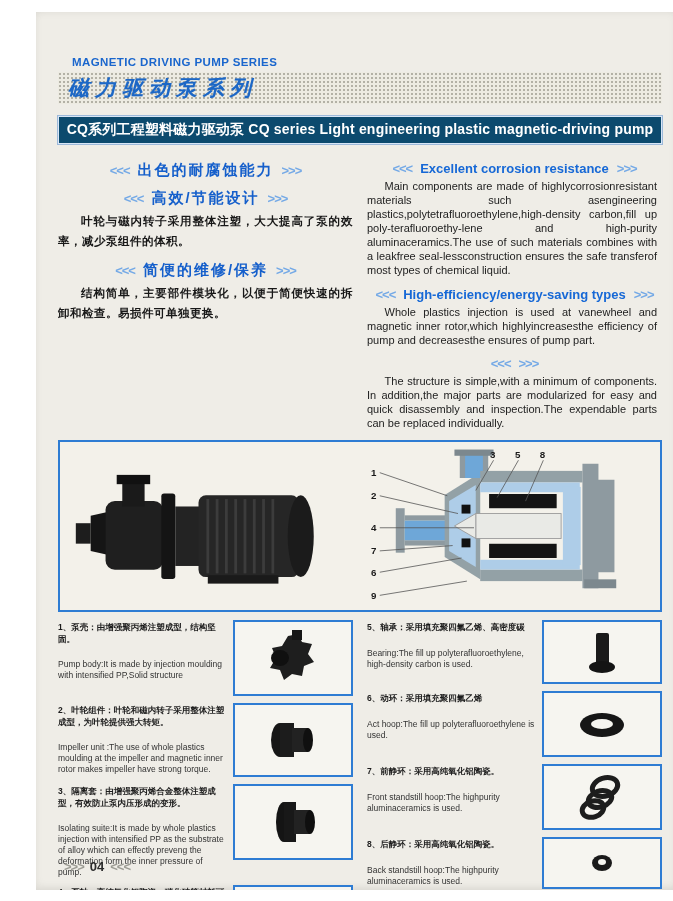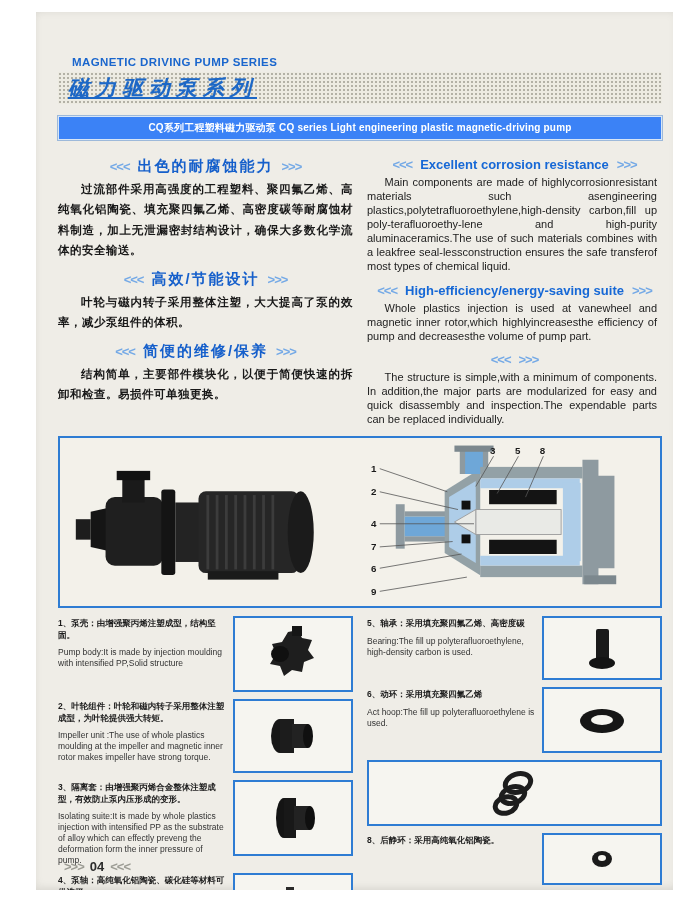--- a/index.html
+++ b/index.html
@@ -6,23 +6,23 @@
   body{width:673px;height:901px;background:#ffffff;font-family:"Liberation Sans","DejaVu Sans",sans-serif;position:relative;}
   .page{position:absolute;left:36px;top:12px;width:644px;height:878px;background:#efede7;
         box-shadow:inset -4px 0 10px rgba(0,0,0,.06), inset 0 -3px 8px rgba(0,0,0,.05);overflow:hidden;}
   .content{padding:44px 18px 0 22px;}
 
   
   .hdr-en{color:#1a66cd;font-size:11.5px;font-weight:bold;letter-spacing:.4px;margin:0 0 4px 14px;}
   .dot-band{height:32px;background-color:#edebe2;background-image:radial-gradient(circle,#b3b1a6 .8px,transparent 1px);
             background-size:4px 4px;display:flex;align-items:center;}
   .hdr-cn{color:#1c67c6;font-size:21px;font-weight:bold;font-style:italic;letter-spacing:6px;margin-left:10px;
-          text-shadow:0 0 1px rgba(28,103,198,.4);text-decoration:underline;}
-  .banner{margin-top:12px;background:#3b82f6;border:1px solid #d8e6f6;outline:1px solid #9db9da;
-          color:#ffffff;font-size:10px;font-weight:bold;text-align:center;padding:4px 0;letter-spacing:.2px;}
+          text-shadow:0 0 1px rgba(28,103,198,.4);}
+  .banner{margin-top:12px;background:#0c4a6e;border:1px solid #d8e6f6;outline:1px solid #9db9da;
+          color:#ffffff;font-size:14px;font-weight:bold;text-align:center;padding:4px 0;letter-spacing:.2px;}
 
   
   .features{display:flex;gap:14px;margin-top:8px;}
   .fcol{flex:1;min-width:0;}
   .fhead{display:flex;justify-content:center;align-items:center;gap:8px;margin:9px 0 3px 0;white-space:nowrap;}
   .chev{color:#74a9e6;font-weight:bold;font-size:13px;letter-spacing:-1px;}
   .fhead-cn .ft{color:#155fcb;font-size:15px;font-weight:bold;letter-spacing:2px;}
   .fhead-en .ft{color:#1668d6;font-size:13px;font-weight:bold;}
   .fbody-cn{font-size:11.5px;font-weight:600;color:#181818;line-height:1.78;text-indent:2em;margin:0;letter-spacing:.5px;text-align:justify;}
   .fbody-en{font-size:11px;color:#222;line-height:1.28;text-indent:1.6em;margin:2px 5px 0 0;text-align:justify;}
@@ -31,21 +31,21 @@
   .mainbox{margin-top:10px;border:2px solid #2e7cd3;background:#f3f1ea;height:168px;display:flex;align-items:center;}
   .photo-wrap{width:46%;display:flex;justify-content:center;}
   .section-wrap{width:54%;display:flex;justify-content:center;}
 
   
   .parts{display:flex;gap:14px;margin-top:8px;}
   .pcol{flex:1;min-width:0;display:flex;flex-direction:column;}
   .part{display:flex;gap:7px;margin-bottom:7px;align-items:flex-start;}
   .ptext{width:168px;flex:none;padding-top:2px;}
   .pcn{font-size:8.5px;font-weight:bold;color:#1c1c1c;line-height:1.35;margin:0;}
-  .pen{font-size:8.5px;color:#333;line-height:1.3;margin:6px 0 0 0;}
+  .pen{font-size:8.5px;color:#333;line-height:1.3;margin:14px 0 0 0;}
   .pimg{flex:1;border:2px solid #2e7cd3;background:#f6f5f0;display:flex;align-items:center;justify-content:center;}
   .h72{height:72px;} .h70{height:70px;} .h68{height:68px;}
   .h60{height:60px;} .h62{height:62px;} .h48{height:48px;}
 
   
   .footer{position:absolute;left:28px;bottom:16px;display:flex;align-items:center;gap:6px;}
   .fchev{color:#9c9c94;font-weight:bold;font-size:13px;letter-spacing:-1px;}
   .fnum{color:#2c2c2c;font-weight:bold;font-size:13px;}
 </style>
 </head>
@@ -60,21 +60,20 @@
     </div>
     <div class="banner">CQ系列工程塑料磁力驱动泵 CQ series Light engineering plastic magnetic-driving pump</div>
 
     <div class="features">
       <div class="fcol">
         <div class="fhead fhead-cn">
           <span class="chev">&lt;&lt;&lt;</span>
           <span class="ft">出色的耐腐蚀能力</span>
           <span class="chev">&gt;&gt;&gt;</span>
         </div>
-        <p class="fbody-cn">过流部件采用高强度的工程塑料、聚四氟乙烯、高纯氧化铝陶瓷、填充聚四氟乙烯、高密度碳等耐腐蚀材料制造，加上无泄漏密封结构设计，确保大多数化学流体的安全输送。</p>
         <div class="fhead fhead-cn">
           <span class="chev">&lt;&lt;&lt;</span>
           <span class="ft">高效/节能设计</span>
           <span class="chev">&gt;&gt;&gt;</span>
         </div>
         <p class="fbody-cn">叶轮与磁内转子采用整体注塑，大大提高了泵的效率，减少泵组件的体积。</p>
         <div class="fhead fhead-cn">
           <span class="chev">&lt;&lt;&lt;</span>
           <span class="ft">简便的维修/保养</span>
           <span class="chev">&gt;&gt;&gt;</span>
@@ -83,24 +82,24 @@
       </div>
       <div class="fcol">
         <div class="fhead fhead-en">
           <span class="chev">&lt;&lt;&lt;</span>
           <span class="ft">Excellent corrosion resistance</span>
           <span class="chev">&gt;&gt;&gt;</span>
         </div>
         <p class="fbody-en">Main components are made of highlycorrosionresistant materials such asengineering plastics,polytetrafluoroethylene,high-density carbon,fill up poly-terafluoroethy-lene and high-purity aluminaceramics.The use of such materials combines with a leakfree seal-lessconstruction ensures the safe transferof most types of chemical liquid.</p>
         <div class="fhead fhead-en">
           <span class="chev">&lt;&lt;&lt;</span>
-          <span class="ft">High-efficiency/energy-saving suite</span>
-          <span class="chev">&gt;&gt;&gt;</span>
-        </div>
-        <p class="fbody-en">Whole plastics injection is used at vanewheel and magnetic inner rotor,which highlyincreasesthe efficiency of pump and decreasesthe volume of pump part.</p>
+          <span class="ft">High-efficiency/energy-saving types</span>
+          <span class="chev">&gt;&gt;&gt;</span>
+        </div>
+        <p class="fbody-en">Whole plastics injection is used at vanewheel and magnetic inner rotor,which highlyincreasesthe efficiency of pump and decreasesthe ensures of pump part.</p>
         <div class="fhead fhead-en">
           <span class="chev">&lt;&lt;&lt;</span>
           <span class="chev">&gt;&gt;&gt;</span>
         </div>
         <p class="fbody-en">The structure is simple,with a minimum of components. In addition,the major parts are modularized for easy and quick disassembly and inspection.The expendable parts can be replaced individually.</p>
       </div>
     </div>
 
     <div class="mainbox">
       <div class="photo-wrap">
@@ -264,34 +263,39 @@
           </div>
           <div class="pimg h62">
             <svg width="70" height="52" viewBox="0 0 70 52">
               <ellipse cx="35" cy="27" rx="22" ry="12" fill="#161616"></ellipse>
               <ellipse cx="35" cy="26" rx="11" ry="5" fill="#f6f5f0"></ellipse>
             </svg>
           </div>
         </div>
 
         <div class="part">
+          <div class="ptext">
+            <p class="pcn">7、前静环：采用高纯氧化铝陶瓷。</p>
+            <p class="pen">Front standstill hoop:The highpurity aluminaceramics is used.</p>
+          </div>
           <div class="pimg h62">
             <svg width="70" height="52" viewBox="0 0 70 52">
               <g fill="none" stroke="#1d1d1d" stroke-width="5">
                 <ellipse cx="38" cy="16" rx="13" ry="9" transform="rotate(-18 38 16)"></ellipse>
                 <ellipse cx="33" cy="28" rx="12" ry="8" transform="rotate(-18 33 28)"></ellipse>
                 <ellipse cx="26" cy="38" rx="11" ry="8" transform="rotate(-18 26 38)"></ellipse>
               </g>
             </svg>
           </div>
         </div>
 
         <div class="part">
           <div class="ptext">
             <p class="pcn">8、后静环：采用高纯氧化铝陶瓷。</p>
+            <p class="pen">Back standstill hoop:The highpurity aluminaceramics is used.</p>
           </div>
           <div class="pimg h48">
             <svg width="50" height="38" viewBox="0 0 50 38">
               <ellipse cx="25" cy="19" rx="10" ry="8" fill="#1a1a1a"></ellipse>
               <ellipse cx="25" cy="18" rx="4" ry="3" fill="#f6f5f0"></ellipse>
             </svg>
           </div>
         </div>
 
       </div>

